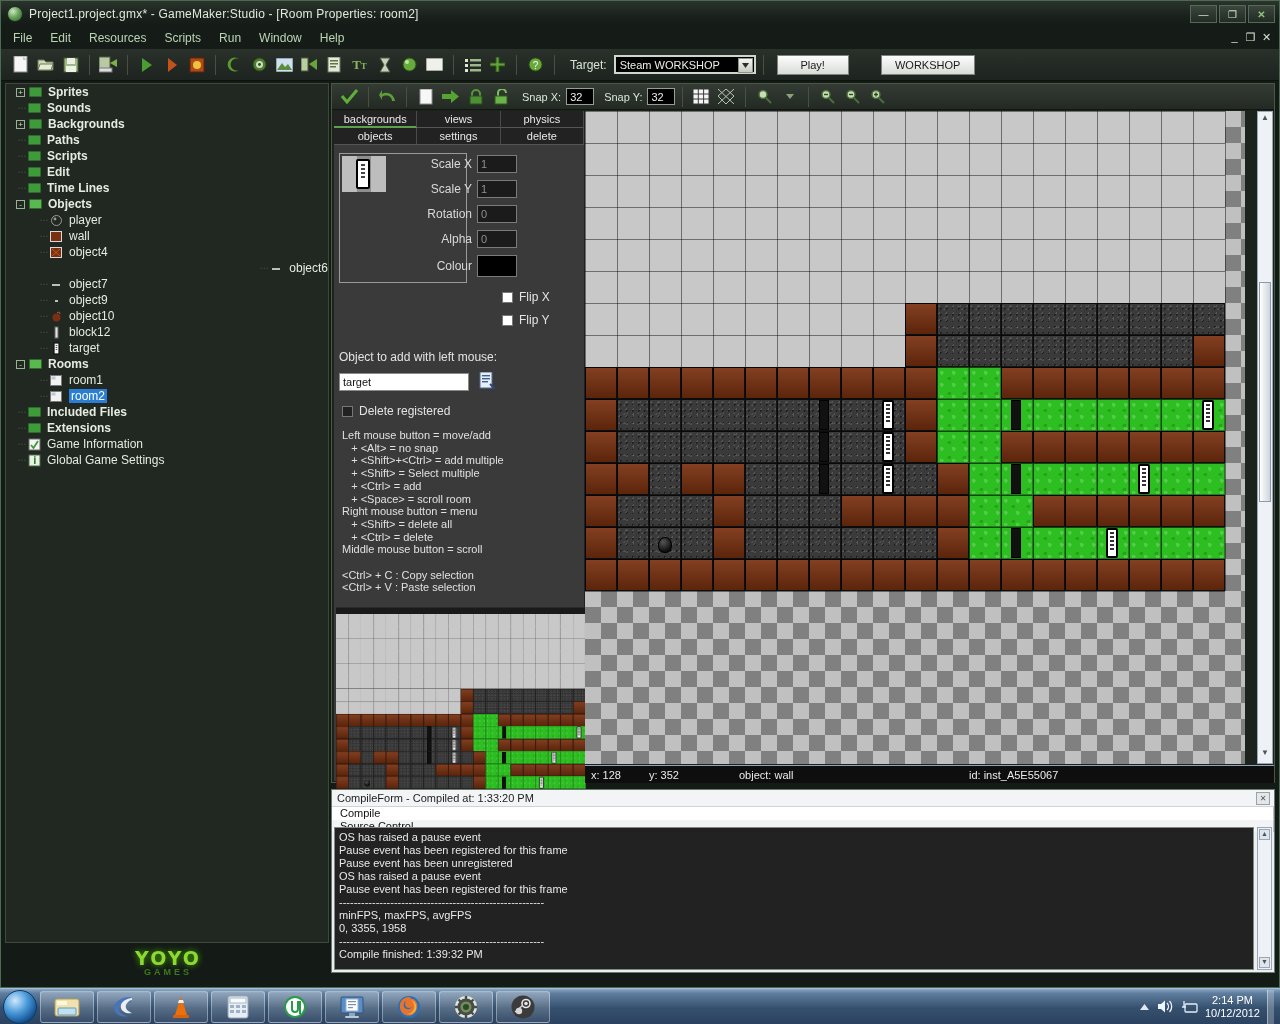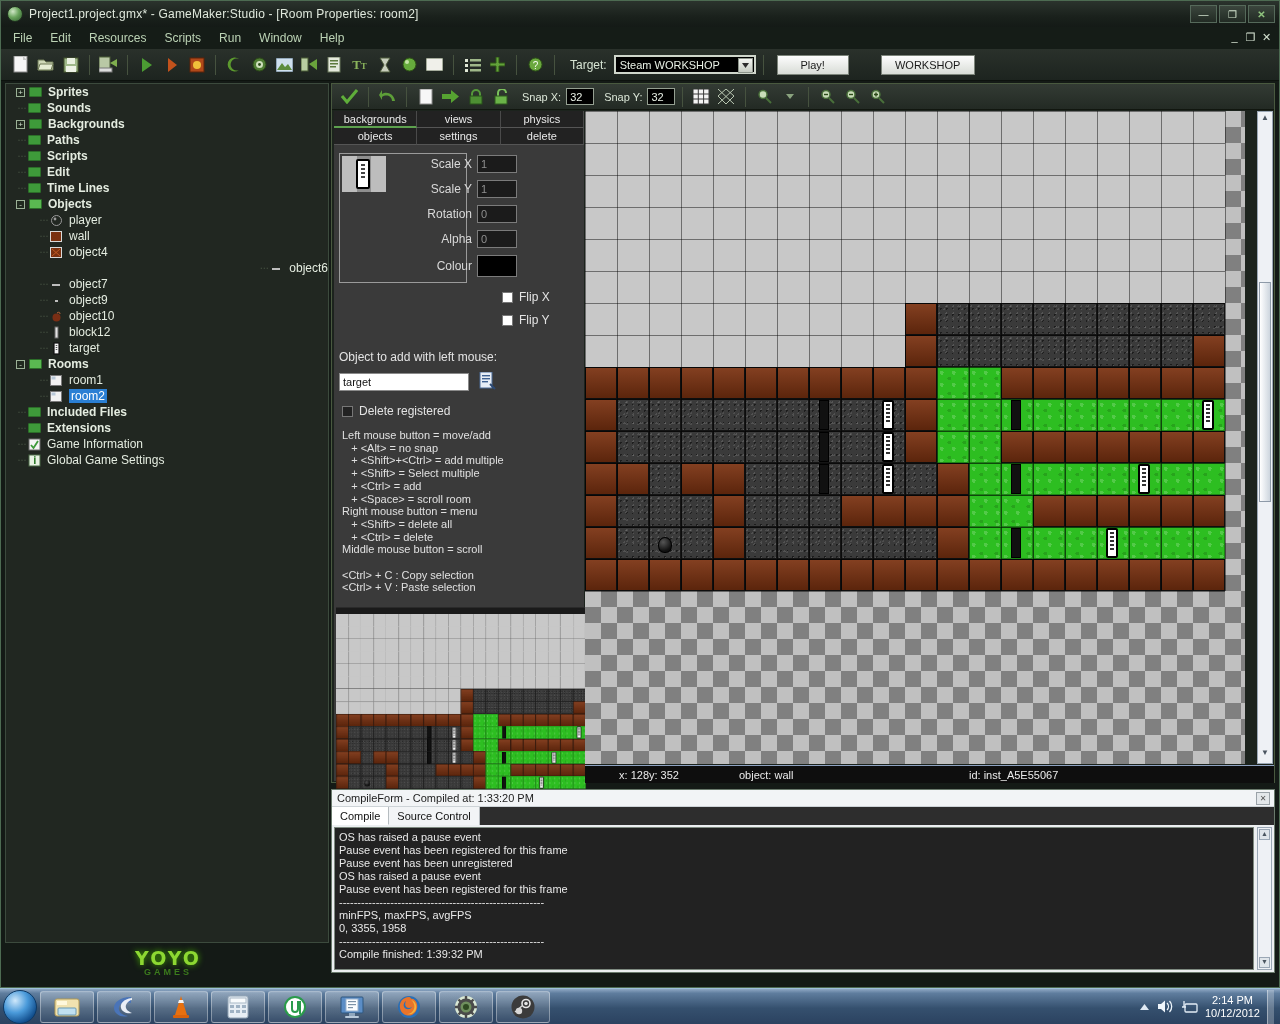--- a/index.html
+++ b/index.html
@@ -247,21 +247,21 @@
   }
   #compile .cap {
     height:17px;background:#f2f4f6;color:#1c1c1c;font-size:11px;
     display:flex;align-items:center;padding-left:5px;border-bottom:1px solid #cdd3d7;
   }
   #compile .cap .x {
     position:absolute;right:4px;top:2px;width:14px;height:13px;border:1px solid #9aa2a8;
     display:flex;align-items:center;justify-content:center;font-size:8px;color:#555;
     background:#e3e7ea;
   }
-  #compile .ctabs { display:flex; height:18px; background:#2d2d2d; }
+  #compile .ctabs { display:flex; height:18px; background:#2d2d2d;flex-direction:column; }
   #compile .ctab {
     padding:0 8px;font-size:11px;display:flex;align-items:center;color:#111;
     background:#f2f4f6;border-right:1px solid #b6bcc0;
   }
   #compile .ctab.active { background:#fff; border-bottom:1px solid #fff; }
   #clog {
     position:absolute;left:2px;top:37px;width:920px;height:143px;
     background:#222;color:#e8e8e8;font-size:11px;line-height:13px;
     padding:3px 4px;white-space:pre;overflow:hidden;border:1px solid #7e8a80;
   }
@@ -1546,21 +1546,21 @@
         </div>
     </div>
 
     <div class="vscroll">
       <div class="arrow" style="top:1px;">▲</div>
       <div class="thumb"></div>
       <div class="arrow" style="bottom:1px;">▼</div>
     </div>
 
     <div id="status">
-      <span style="margin-left:6px;width:58px;text-align:right;">x: 128</span>
+      <span style="margin-left:6px;width:58px;">x: 128</span>
       <span style="width:90px;">y: 352</span>
       <span style="width:230px;">object: wall</span>
       <span>id: inst_A5E55067</span>
     </div>
   </div>
 
   <div id="compile">
     <div class="cap">
       <span>CompileForm - Compiled at: 1:33:20 PM</span>
       <span class="x">✕</span>

